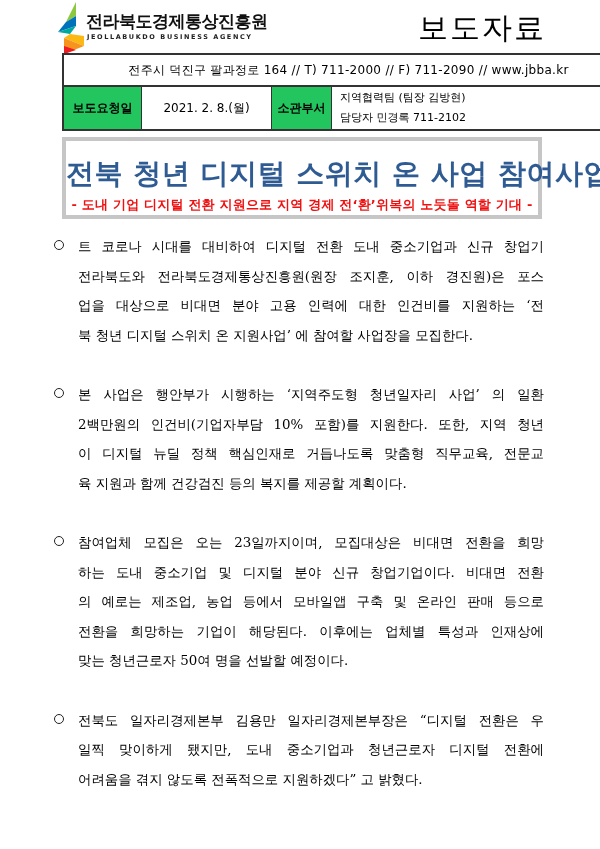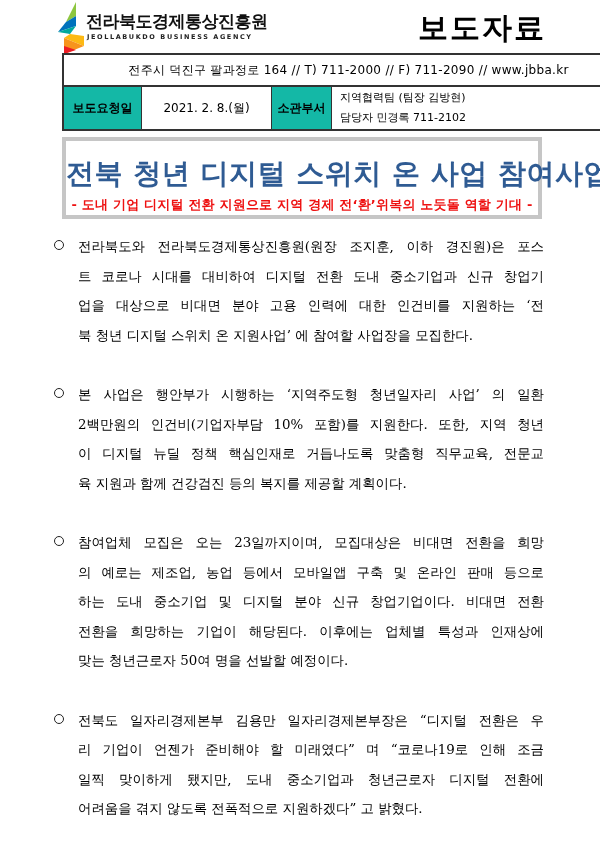--- a/index.html
+++ b/index.html
@@ -1,27 +1,27 @@
 <!DOCTYPE html>
 <html><head>
   <meta charset="utf-8">
   <style>
     html, body { margin:0; padding:0; background:#ffffff; }
     body { width:600px; height:849px; position:relative; overflow:hidden; font-family:"DejaVu Sans", sans-serif; color:#000; }
 
     .logo { position:absolute; left:56px; top:2px; width:30px; height:52px; }
     .org-name { position:absolute; left:86px; top:10px; font-size:17px; font-weight:bold; letter-spacing:-0.5px; color:#111; white-space:nowrap; }
     .org-sub { position:absolute; left:87px; top:33px; font-size:6.5px; font-weight:bold; letter-spacing:1.6px; color:#222; white-space:nowrap;text-align:right; }
-    .press-title { position:absolute; left:418px; top:8px; font-size:30px; font-weight:bold; letter-spacing:2px; color:#000; white-space:nowrap; }
+    .press-title { position:absolute; left:418px; top:8px; font-size:30px; font-weight:normal; letter-spacing:2px; color:#000; white-space:nowrap; }
 
     table.info { position:absolute; left:62px; top:53px; width:573px; border-collapse:collapse; font-size:12px; }
     table.info td { border:1px solid #333; text-align:center; padding:0; }
     table.info tr.r1 td { height:30px; letter-spacing:0.3px; }
     table.info tr.r2 td { height:42px; }
-    table.info td.label { background:#14b8a6; font-weight:bold; width:77px; }
+    table.info td.label { background:#22c55e; font-weight:bold; width:77px; }
     table.info td.date { width:129px; }
     table.info td.dept-label { width:59px; }
     table.info td.dept { text-align:left; padding-left:8px; line-height:20px; font-size:11px; }
 
     .title-box { position:absolute; left:62px; top:137px; width:472px; height:74px; border:4px solid #c6c6c6; border-top-width:4px; background:#fff; text-align:center; }
     .title-main { margin-top:14px; font-size:28px; font-weight:bold; color:#2f5b93; letter-spacing:0.5px; white-space:nowrap; }
     .title-sub { margin-top:3px; font-size:13px; font-weight:bold; color:#ee1111; white-space:nowrap; letter-spacing:0.2px; }
 
     .body { position:absolute; left:54px; top:232px; width:490px; font-family:"DejaVu Serif", serif; font-size:13.4px; line-height:29.6px; }
     .para { position:relative; padding-left:24px; margin-bottom:29.6px; text-align:justify; word-break:keep-all; }
@@ -62,41 +62,40 @@
   </table>
 
 <div class="title-box">
   <div class="title-main">전북 청년 디지털 스위치 온 사업 참여사업장 모집</div>
   <div class="title-sub">- 도내 기업 디지털 전환 지원으로 지역 경제 전‘환’위복의 노둣돌 역할 기대 -</div>
 </div>
 
 <div class="body">
   <div class="para">
     <span class="bullet"></span>
+    <span class="line">트 코로나 시대를 대비하여 디지털 전환 도내 중소기업과 신규 창업기</span>
     <span class="line">전라북도와 전라북도경제통상진흥원(원장 조지훈, 이하 경진원)은 포스</span>
-    <span class="line">트 코로나 시대를 대비하여 디지털 전환 도내 중소기업과 신규 창업기</span>
     <span class="line">업을 대상으로 비대면 분야 고용 인력에 대한 인건비를 지원하는 ‘전</span>
     <span class="line last">북 청년 디지털 스위치 온 지원사업’ 에 참여할 사업장을 모집한다.</span>
   </div>
   <div class="para">
     <span class="bullet"></span>
     <span class="line">본 사업은 행안부가 시행하는  ‘지역주도형 청년일자리 사업’ 의 일환</span>
     <span class="line">2백만원의 인건비(기업자부담 10% 포함)를 지원한다. 또한, 지역 청년</span>
     <span class="line">이 디지털 뉴딜 정책 핵심인재로 거듭나도록 맞춤형 직무교육, 전문교</span>
     <span class="line last">육 지원과 함께 건강검진 등의 복지를 제공할 계획이다.</span>
   </div>
   <div class="para">
     <span class="bullet"></span>
     <span class="line">참여업체 모집은 오는 23일까지이며, 모집대상은 비대면 전환을 희망</span>
+    <span class="line">하는 도내 중소기업 및 디지털 분야 신규 창업기업이다. 비대면 전환</span>
     <span class="line">의 예로는 제조업, 농업 등에서 모바일앱 구축 및 온라인 판매 등으로</span>
-    <span class="line">하는 도내 중소기업 및 디지털 분야 신규 창업기업이다. 비대면 전환</span>
     <span class="line">전환을 희망하는 기업이 해당된다. 이후에는 업체별 특성과 인재상에</span>
     <span class="line last">맞는 청년근로자 50여 명을 선발할 예정이다.</span>
   </div>
   <div class="para">
     <span class="bullet"></span>
     <span class="line">전북도 일자리경제본부 김용만 일자리경제본부장은 “디지털 전환은 우</span>
-    <span class="line">리 기업이 언젠가 준비해야 할 미래였다” 며  “코로나19로 인해 조금</span>
     <span class="line">일찍 맞이하게 됐지만, 도내 중소기업과 청년근로자 디지털 전환에</span>
     <span class="line last">어려움을 겪지 않도록 전폭적으로 지원하겠다” 고 밝혔다.</span>
   </div>
 
 </div>
 
 </body></html>

